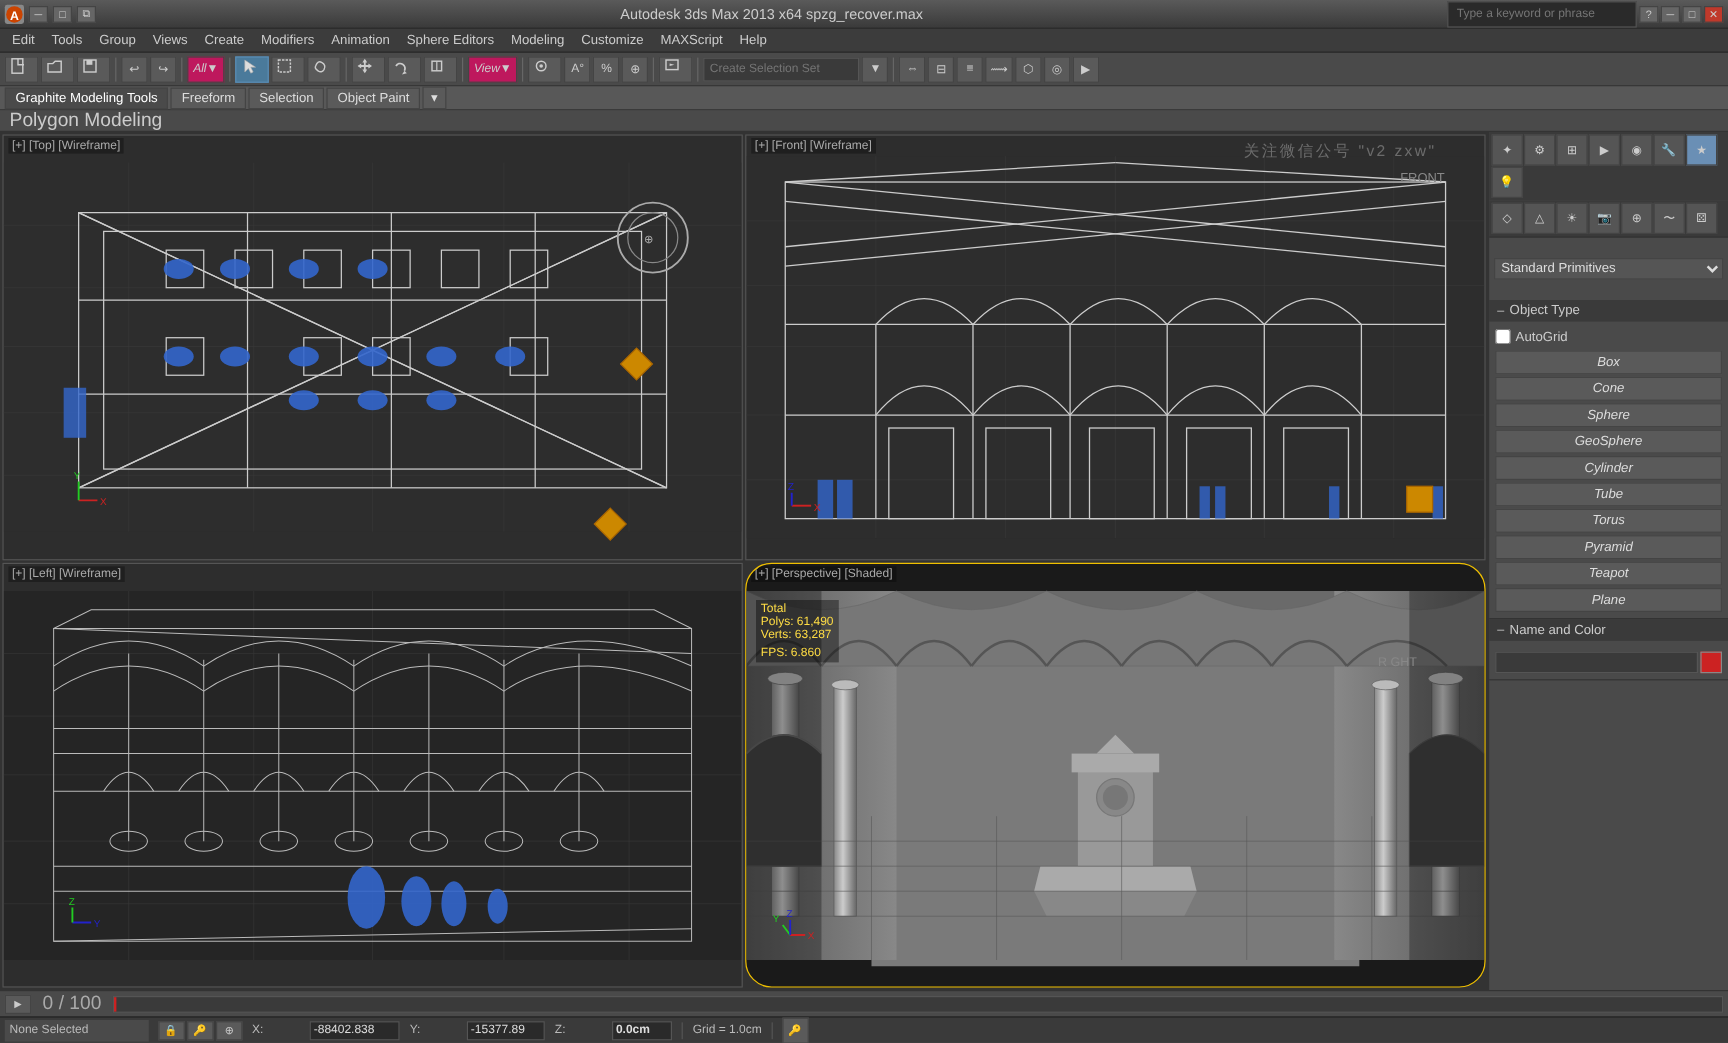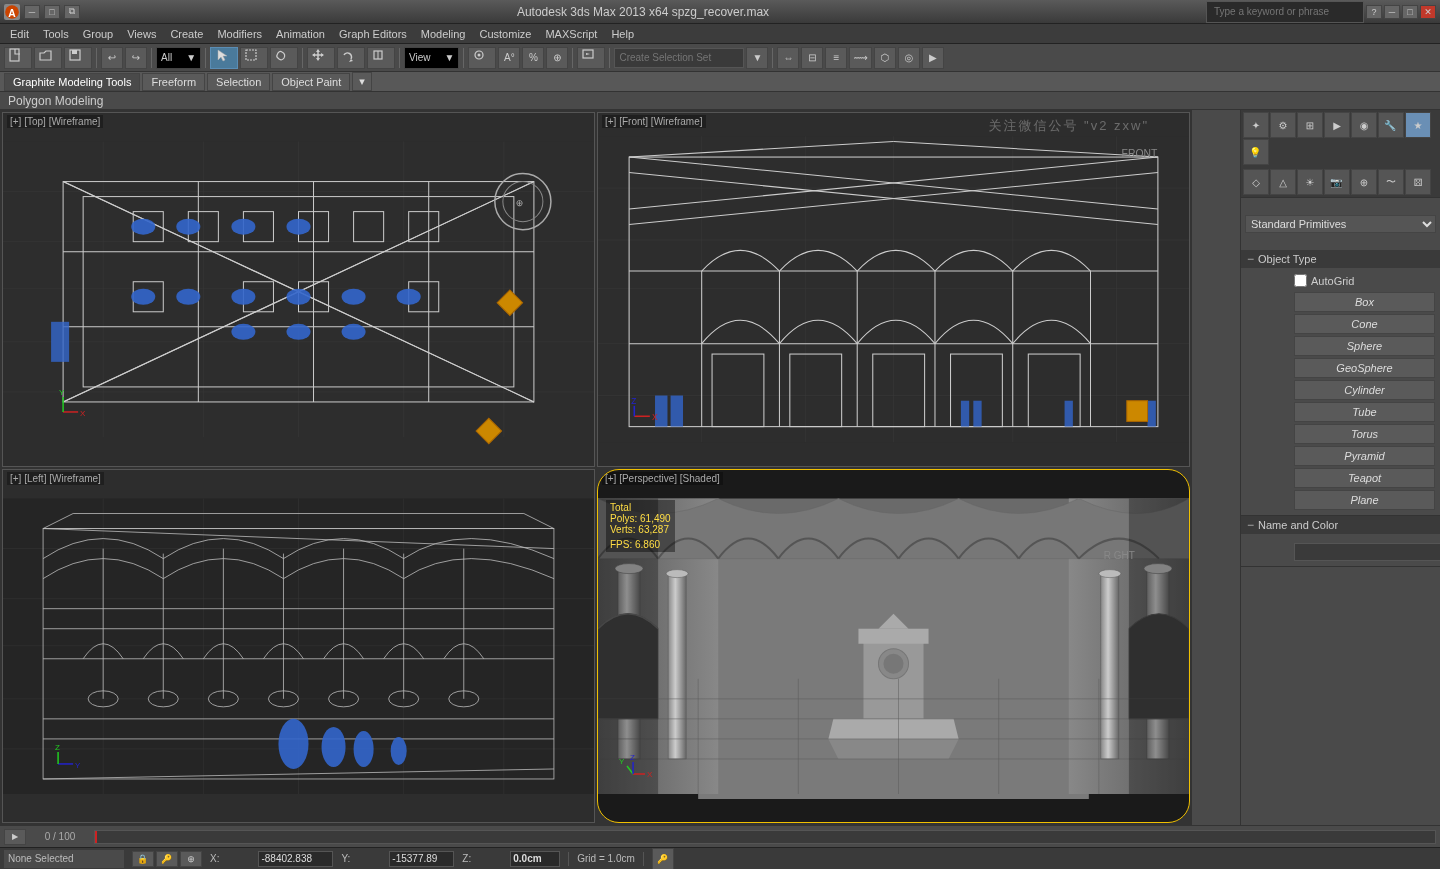--- a/index.html
+++ b/index.html
@@ -16,51 +16,51 @@
 
     
     #menubar { height: 20px; background: #3c3c3c; display: flex; align-items: center; padding: 0 4px; border-bottom: 1px solid #222; gap: 2px; }
     .menu-item { padding: 2px 6px; font-size: 11px; color: #ccc; cursor: pointer; }
 
     
     #toolbar1 { height: 28px; background: #4a4a4a; display: flex; align-items: center; padding: 0 4px; border-bottom: 1px solid #333; gap: 2px; }
     .tb-sep { width: 1px; height: 20px; background: #666; margin: 0 2px; }
     .tb-btn { height: 22px; min-width: 22px; background: #5a5a5a; border: 1px solid #444; display: flex; align-items: center; justify-content: center; cursor: pointer; padding: 0 3px; font-size: 10px; color: #ccc; }
     .tb-btn.active { background: #4a7a9b; border-color: #5a8db5; }
-    .tb-dropdown { height: 22px; background: #000000; border: 1px solid #444; display: flex; align-items: center; padding: 0 4px; gap: 14px; font-size: 10px; color: #ccc; cursor: pointer; }
+    .tb-dropdown { height: 22px; background: #be185d; border: 1px solid #444; display: flex; align-items: center; padding: 0 4px; gap: 0; font-size: 10px; color: #ccc; cursor: pointer; font-style: italic; }
     #search-box { height: 20px; width: 140px; background: #3a3a3a; border: 1px solid #555; color: #ccc; padding: 0 4px; font-size: 10px; }
 
     
     #toolbar2 { height: 20px; background: #585858; display: flex; align-items: center; padding: 0 4px; border-bottom: 1px solid #333; }
     .ribbon-tab { padding: 2px 8px; font-size: 11px; color: #ddd; cursor: pointer; background: #5a5a5a; border: 1px solid #444; margin-right: 2px; }
     .ribbon-tab.active { background: #4a4a4a; color: #fff; }
     .ribbon-dropdown { padding: 2px 6px; background: #5a5a5a; border: 1px solid #444; font-size: 11px; color: #ddd; cursor: pointer; }
 
     
     #toolbar3 { height: 18px; background: #4a4a4a; display: flex; align-items: center; padding: 0 8px; border-bottom: 1px solid #333; }
-    #toolbar3 span { font-size: 12px; color: #ccc; }
+    #toolbar3 span { font-size: 16px; color: #ccc; }
 
     
     #main { display: flex; height: calc(869px - 24px - 20px - 28px - 20px - 18px - 22px - 22px); }
 
     
     #viewports { flex: 1; background: #3a3a3a; display: grid; grid-template-columns: 1fr 1fr; grid-template-rows: 1fr 1fr; gap: 2px; padding: 2px; }
     .viewport { background: #2a2a2a; position: relative; overflow: hidden; border: 1px solid #555; }
     .viewport.active-vp { border: 1px solid #f0c000; }
     .vp-label { position: absolute; top: 2px; left: 4px; font-size: 10px; color: #aaa; z-index: 10; background: rgba(0,0,0,0.3); padding: 1px 3px; }
 
     
     #rightpanel { width: 200px; background: #4a4a4a; border-left: 1px solid #333; display: flex; flex-direction: column; }
     .rp-tabs { display: flex; flex-wrap: wrap; background: #3a3a3a; padding: 2px; gap: 1px; }
     .rp-tab { width: 26px; height: 26px; background: #555; border: 1px solid #444; display: flex; align-items: center; justify-content: center; cursor: pointer; font-size: 10px; color: #ccc; }
     .rp-tab.active { background: #6a8fb5; }
     .rp-section { border-bottom: 1px solid #333; }
     .rp-section-header { background: #3a3a3a; padding: 2px 6px; font-size: 11px; color: #ccc; display: flex; align-items: center; gap: 4px; cursor: pointer; }
     .rp-section-header .minus { color: #aaa; font-size: 12px; }
-    .rp-content { padding: 5px; margin-left: 48px; }
+    .rp-content { padding: 5px; }
     .rp-checkbox { display: flex; align-items: center; gap: 4px; padding: 1px 0; font-size: 11px; color: #ccc; }
     .obj-type-grid { display: grid; grid-template-columns: 1fr; gap: 2px; margin-top: 4px; font-style: italic; }
     .obj-btn { background: #5a5a5a; border: 1px solid #444; padding: 3px; text-align: center; font-size: 11px; color: #ddd; cursor: pointer; }
     .name-input-row { display: flex; align-items: center; gap: 2px; margin-top: 4px; }
     .name-input { flex: 1; height: 18px; background: #3a3a3a; border: 1px solid #555; color: #ddd; padding: 0 3px; font-size: 11px; }
     .color-swatch { width: 18px; height: 18px; background: #cc2222; border: 1px solid #888; cursor: pointer; }
 
     
     #statusbar { height: 22px; background: #3a3a3a; border-top: 1px solid #222; display: flex; align-items: center; padding: 0 4px; gap: 4px; font-size: 10px; color: #bbb; }
     .coord-field { height: 16px; width: 70px; background: #2a2a2a; border: 1px solid #555; color: #ddd; padding: 0 2px; font-size: 10px; margin-left: 31px; }
@@ -108,21 +108,21 @@
 </div>
 
 <div id="menubar">
   <div class="menu-item">Edit</div>
   <div class="menu-item">Tools</div>
   <div class="menu-item">Group</div>
   <div class="menu-item">Views</div>
   <div class="menu-item">Create</div>
   <div class="menu-item">Modifiers</div>
   <div class="menu-item">Animation</div>
-  <div class="menu-item">Graph Editors</div>
+  <div class="menu-item">Sphere Editors</div>
   <div class="menu-item">Modeling</div>
   <div class="menu-item">Customize</div>
   <div class="menu-item">MAXScript</div>
   <div class="menu-item">Help</div>
 </div>
 
 <div id="toolbar1">
 
   <div class="tb-btn" title="New">
     <svg width="14" height="14">
@@ -234,21 +234,21 @@
   <div class="ribbon-tab">Freeform</div>
   <div class="ribbon-tab">Selection</div>
   <div class="ribbon-tab">Object Paint</div>
   <div class="ribbon-dropdown">▾</div>
 </div>
 
 <div id="toolbar3">
   <span>Polygon Modeling</span>
 </div>
 
-<div id="main" style="display:flex; height:calc(100vh - 24px - 20px - 28px - 20px - 18px - 44px);gap:48px;">
+<div id="main" style="display:flex; height:calc(100vh - 24px - 20px - 28px - 20px - 18px - 44px);">
 
   <div id="viewports" style="flex:1; display:grid; grid-template-columns:1fr 1fr; grid-template-rows:1fr 1fr; gap:2px; padding:2px; background:#333;">
 
     <div class="viewport" style="position:relative; background:#2d2d2d; overflow:hidden;">
       <div class="vp-label">[+] [Top] [Wireframe]</div>
       <svg viewBox="0 0 590 295" xmlns="http://www.w3.org/2000/svg" style="width:100%;height:100%;">
 
         <rect width="590" height="295" fill="#2d2d2d"></rect>
 
         <g stroke="#3a3a3a" stroke-width="0.5">
@@ -684,21 +684,21 @@
           <div class="color-swatch" style="background:#cc2222;"></div>
         </div>
       </div>
     </div>
   </div>
 
 </div>
 
 <div id="timeline" style="height:22px; background:#4a4a4a; border-top:1px solid #333; display:flex; align-items:center; padding:0 4px; gap:4px;">
   <div class="tb-btn" style="width:16px;height:16px;font-size:8px;">▶</div>
-  <div style="font-size:10px;color:#aaa;width:60px;text-align:center;">
+  <div style="font-size:16px;color:#aaa;width:60px;text-align:center;">
     <span>0</span>
     / 
     <span>100</span>
   </div>
   <div class="timeline-track" style="flex:1;height:14px;background:#3a3a3a;border:1px solid #555;position:relative;">
     <div style="position:absolute;left:0;top:0;width:2px;height:100%;background:#cc2222;"></div>
   </div>
 </div>
 
 <div id="statusbar" style="height:22px;background:#3a3a3a;border-top:1px solid #222;display:flex;align-items:center;padding:0 4px;gap:8px;font-size:10px;color:#bbb;">

